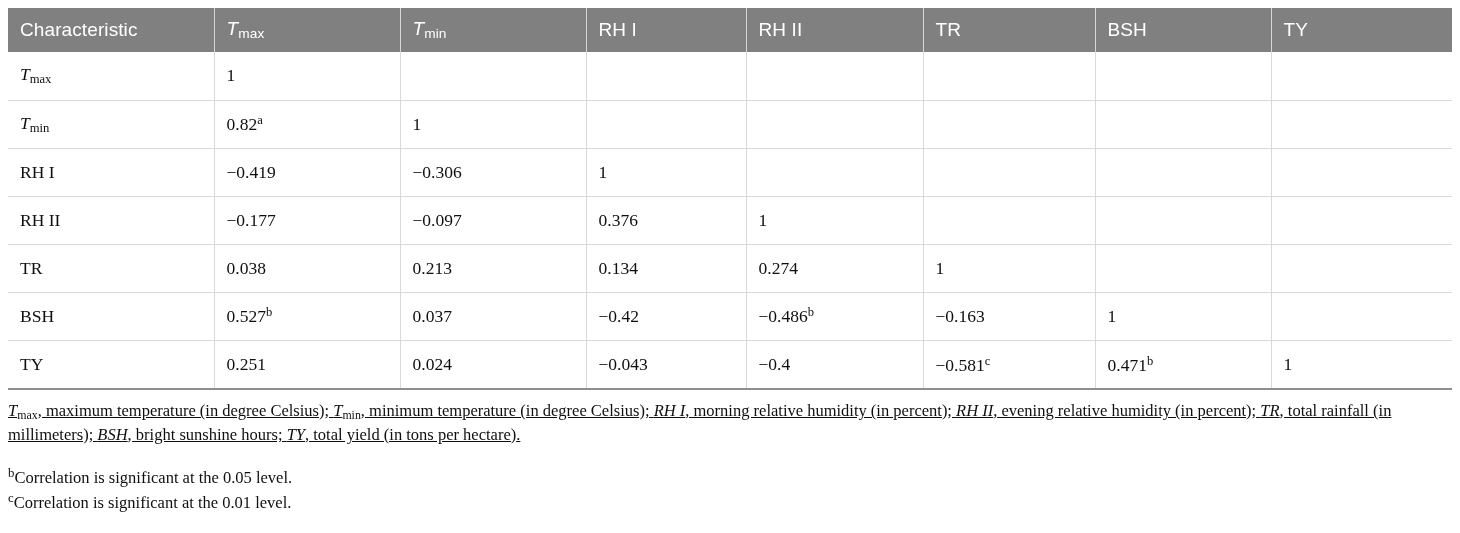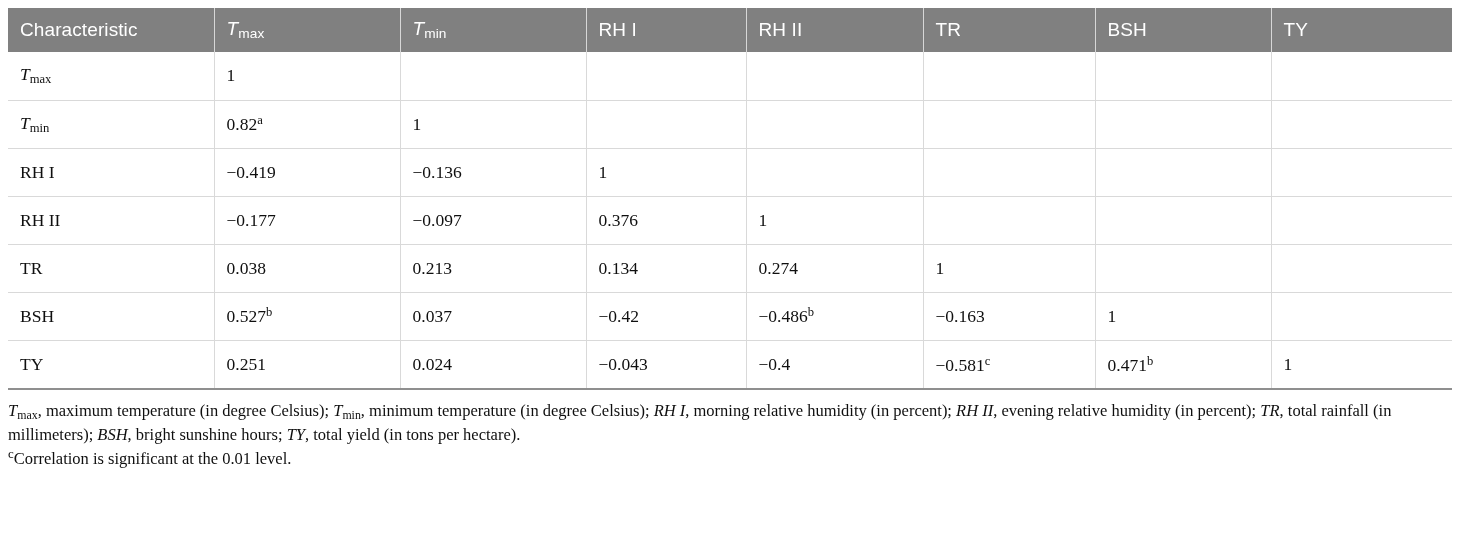--- a/index.html
+++ b/index.html
@@ -66,21 +66,21 @@
   sub { font-size: 0.72em; vertical-align: -0.25em; }
   sup { font-size: 0.72em; vertical-align: 0.45em; }
   .ital { font-style: italic; }
   .notes {
     margin-top: 10px;
     font-size: 16.5px;
     line-height: 1.33;
     color: #0f0f0f;
   }
   .note-line { margin: 0 0 1px 0; }
-  .legend { margin-bottom: 0; }
+  .legend { margin-bottom: 19px; text-decoration: underline; }
   .fn sup { font-size: 0.78em; }
 </style>
 </head>
 <body>
 
 <div class="page">
 
   <div class="tbl-wrap">
     <table class="corr">
       <colgroup>
@@ -122,21 +122,21 @@
             <td>1</td>
             <td></td>
             <td></td>
             <td></td>
             <td></td>
             <td></td>
           </tr>
           <tr>
             <td>RH I</td>
             <td>−0.419</td>
-            <td>−0.136</td>
+            <td>−0.306</td>
             <td>1</td>
             <td></td>
             <td></td>
             <td></td>
             <td></td>
           </tr>
           <tr>
             <td>RH II</td>
             <td>−0.177</td>
             <td>−0.097</td>
@@ -176,17 +176,18 @@
             <td>0.471<sup>b</sup></td>
             <td>1</td>
           </tr>
         </tbody>
     </table>
   </div>
 
   <div class="notes">
     <p class="note-line legend"><span class="ital">T</span><sub>max</sub>, maximum temperature (in degree Celsius); <span class="ital">T</span><sub>min</sub>, minimum temperature (in degree Celsius); <span class="ital">RH I</span>, morning relative humidity (in percent); <span class="ital">RH II</span>, evening relative humidity (in percent); <span class="ital">TR</span>, total rainfall (in millimeters); <span class="ital">BSH</span>, bright sunshine hours; <span class="ital">TY</span>, total yield (in tons per hectare).</p>
     <div>
+        <p class="note-line fn"><sup>b</sup>Correlation is significant at the 0.05 level.</p>
         <p class="note-line fn"><sup>c</sup>Correlation is significant at the 0.01 level.</p>
       </div>
   </div>
 
 </div>
 
 </body></html>

